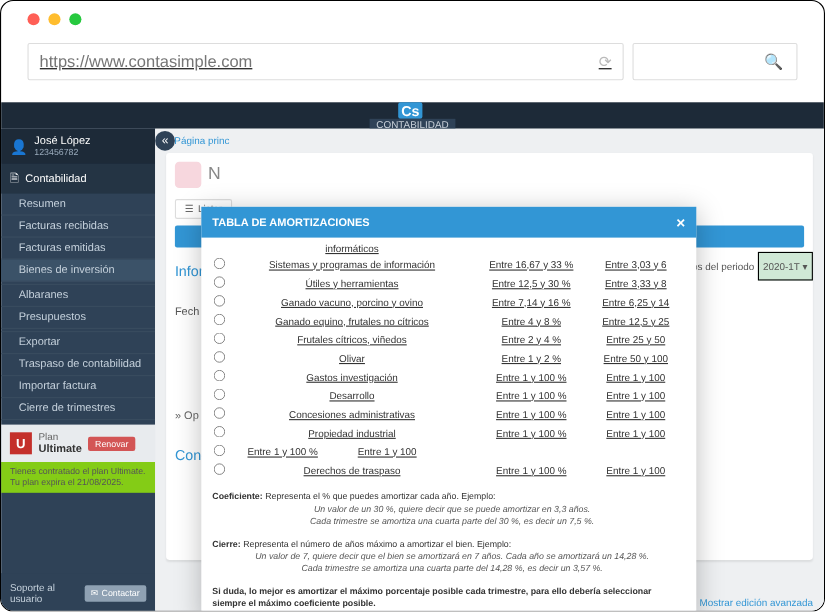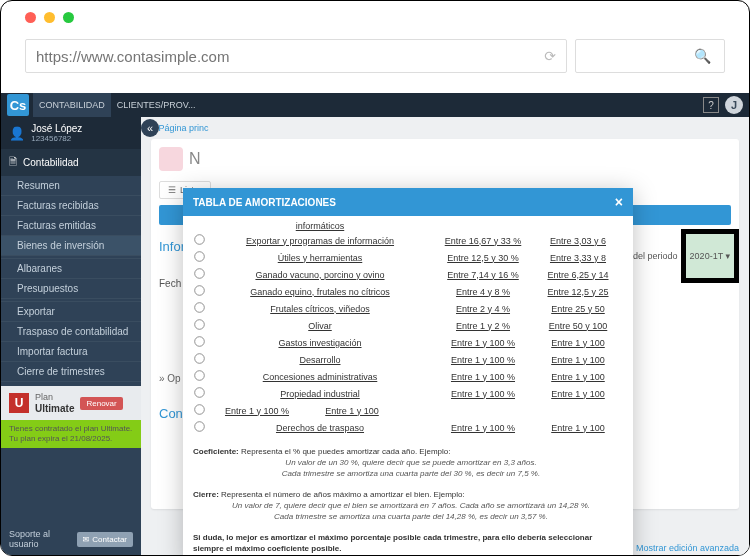--- a/index.html
+++ b/index.html
@@ -4,28 +4,28 @@
 <style>
 * { margin: 0; padding: 0; box-sizing: border-box; font-family: Arial, sans-serif; }
 body { background: #fff; width: 750px; height: 556px; }
 .frame { width: 750px; height: 556px; border: 1px solid #000; border-radius: 12px; background: #fff; overflow: hidden; position: relative; }
 .titlebar { height: 32px; display: flex; align-items: center; padding-left: 24px; gap: 8px; }
 .dot { width: 11px; height: 11px; border-radius: 50%; }
 .dot.r { background: #ff5f56; }
 .dot.y { background: #ffbd2e; }
 .dot.g { background: #27c93f; }
 .urlbar-row { display: flex; gap: 8px; padding: 6px 24px 20px 24px; align-items: center; }
-.urlbar { flex: 1; height: 34px; border: 1px solid #ddd; border-radius: 2px; display: flex; align-items: center; padding: 0 10px; }
+.urlbar { flex: 1; height: 34px; border: 1px solid #ddd; border-radius: 2px; display: flex; align-items: center; padding: 0 10px; text-decoration: underline; }
 .urlbar input { border: none; outline: none; flex: 1; font-size: 15px; color: #ccc; }
 .urlbar .refresh { color: #bbb; font-size: 14px; }
 .searchbox { width: 150px; height: 34px; border: 1px solid #ddd; border-radius: 2px; display: flex; align-items: center; justify-content: flex-end; padding-right: 12px; }
 .searchbox .mag { color: #bbb; font-size: 14px; }
 
 .app { position: relative; width: 100%; height: calc(556px - 92px); background: #eef0f2; }
-.topnav { height: 24px; background: #1d2a38; display: flex; align-items: center; padding: 0 6px; }
+.topnav { height: 24px; background: #1d2a38; display: flex; align-items: center; padding: 0 6px; flex-direction: column; }
 .logo { width: 22px; height: 22px; background: #3296d5; color: #fff; font-weight: bold; font-size: 13px; display: flex; align-items: center; justify-content: center; border-radius: 2px; margin-right: 4px; }
 .topnav .tab { color: #c8d0d8; font-size: 9px; padding: 0 6px; height: 100%; display: flex; align-items: center; }
 .topnav .tab.active { background: #2f4257; }
 .topnav .spacer { flex: 1; }
 .topnav .help { width: 16px; height: 16px; border: 1px solid #888; color: #ccc; font-size: 10px; display: flex; align-items: center; justify-content: center; margin-right: 6px; }
 .topnav .avatar { width: 18px; height: 18px; border-radius: 50%; background: #d0d6dc; color: #3a4a5a; font-size: 11px; font-weight: bold; display: flex; align-items: center; justify-content: center; }
 
 .body { position: absolute; top: 24px; left: 0; right: 0; bottom: 0; display: flex; }
 .sidebar { width: 140px; background: #2f4257; color: #c4d0db; font-size: 10px; display: flex; flex-direction: column; }
 .userblock { background: #1d2a38; padding: 6px 8px; display: flex; align-items: center; gap: 6px; }
@@ -53,21 +53,21 @@
 .card .hdr { display: flex; align-items: center; gap: 6px; }
 .card .hdr .ic { width: 24px; height: 24px; background: #f7d7de; border-radius: 4px; }
 .card .hdr .tt { font-size: 16px; color: #888; }
 .listbtn { margin-top: 10px; font-size: 9px; color: #666; display: inline-flex; gap: 4px; align-items: center; border: 1px solid #ddd; padding: 3px 8px; border-radius: 2px; }
 .bluebar { margin-top: 6px; height: 20px; background: #3296d5; border-radius: 2px; }
 .sect-t { margin-top: 14px; font-size: 13px; color: #3296d5; }
 .fieldlbl { margin-top: 24px; font-size: 10px; color: #555; }
 .opc { margin-top: 84px; font-size: 10px; color: #666; }
 .conc { margin-top: 22px; font-size: 13px; color: #3296d5; }
 .period-tag { position: absolute; right: 10px; top: 112px; font-size: 9px; color: #555; display: flex; align-items: center; gap: 3px; }
-.period-tag .sel { background: #d0e8d6; border: 5px solid #000000; padding: 17px 4px; font-size: 9px; }
+.period-tag .sel { background: #d0e8d6; border: 1px solid #000000; padding: 7px 4px; font-size: 9px; }
 .adv-link { position: absolute; right: 10px; bottom: 0; font-size: 9px; color: #3296d5; padding: 4px 0; display: flex; align-items: center; gap: 3px; }
 .adv-link .chev { font-size: 9px; }
 
 
 .modal { position: absolute; left: 182px; top: 95px; width: 450px; background: #fff; border-radius: 2px; box-shadow: 0 4px 24px rgba(0,0,0,0.25); z-index: 50; }
 .modal-h { background: #3296d5; color: #fff; font-size: 10px; font-weight: bold; padding: 6px 10px; display: flex; justify-content: space-between; align-items: center; }
 .modal-h .x { font-size: 14px; cursor: pointer; }
 .modal-body { padding: 4px 10px 10px 10px; max-height: 380px; overflow: hidden; }
 .amort-table { width: 100%; font-size: 9px; color: #333; text-decoration: underline; }
 .amort-row { display: flex; align-items: center; padding: 1px 0; }
@@ -193,21 +193,21 @@
         <div class="amort-table">
           <div class="amort-row">
               <span class="r"></span>
               <span class="c1" style="text-align:center">informáticos</span>
               <span class="c2"></span>
               <span class="c3"></span>
             </div>
           <div id="amort-rows">
               <div class="amort-row">
                 <span class="r"><input type="radio" style=""></span>
-                <span class="c1">Exportar y programas de información</span>
+                <span class="c1">Sistemas y programas de información</span>
                 <span class="c2">Entre 16,67 y 33 %</span>
                 <span class="c3">Entre 3,03 y 6</span>
               </div>
               <div class="amort-row">
                 <span class="r"><input type="radio" style=""></span>
                 <span class="c1">Útiles y herramientas</span>
                 <span class="c2">Entre 12,5 y 30 %</span>
                 <span class="c3">Entre 3,33 y 8</span>
               </div>
               <div class="amort-row">

